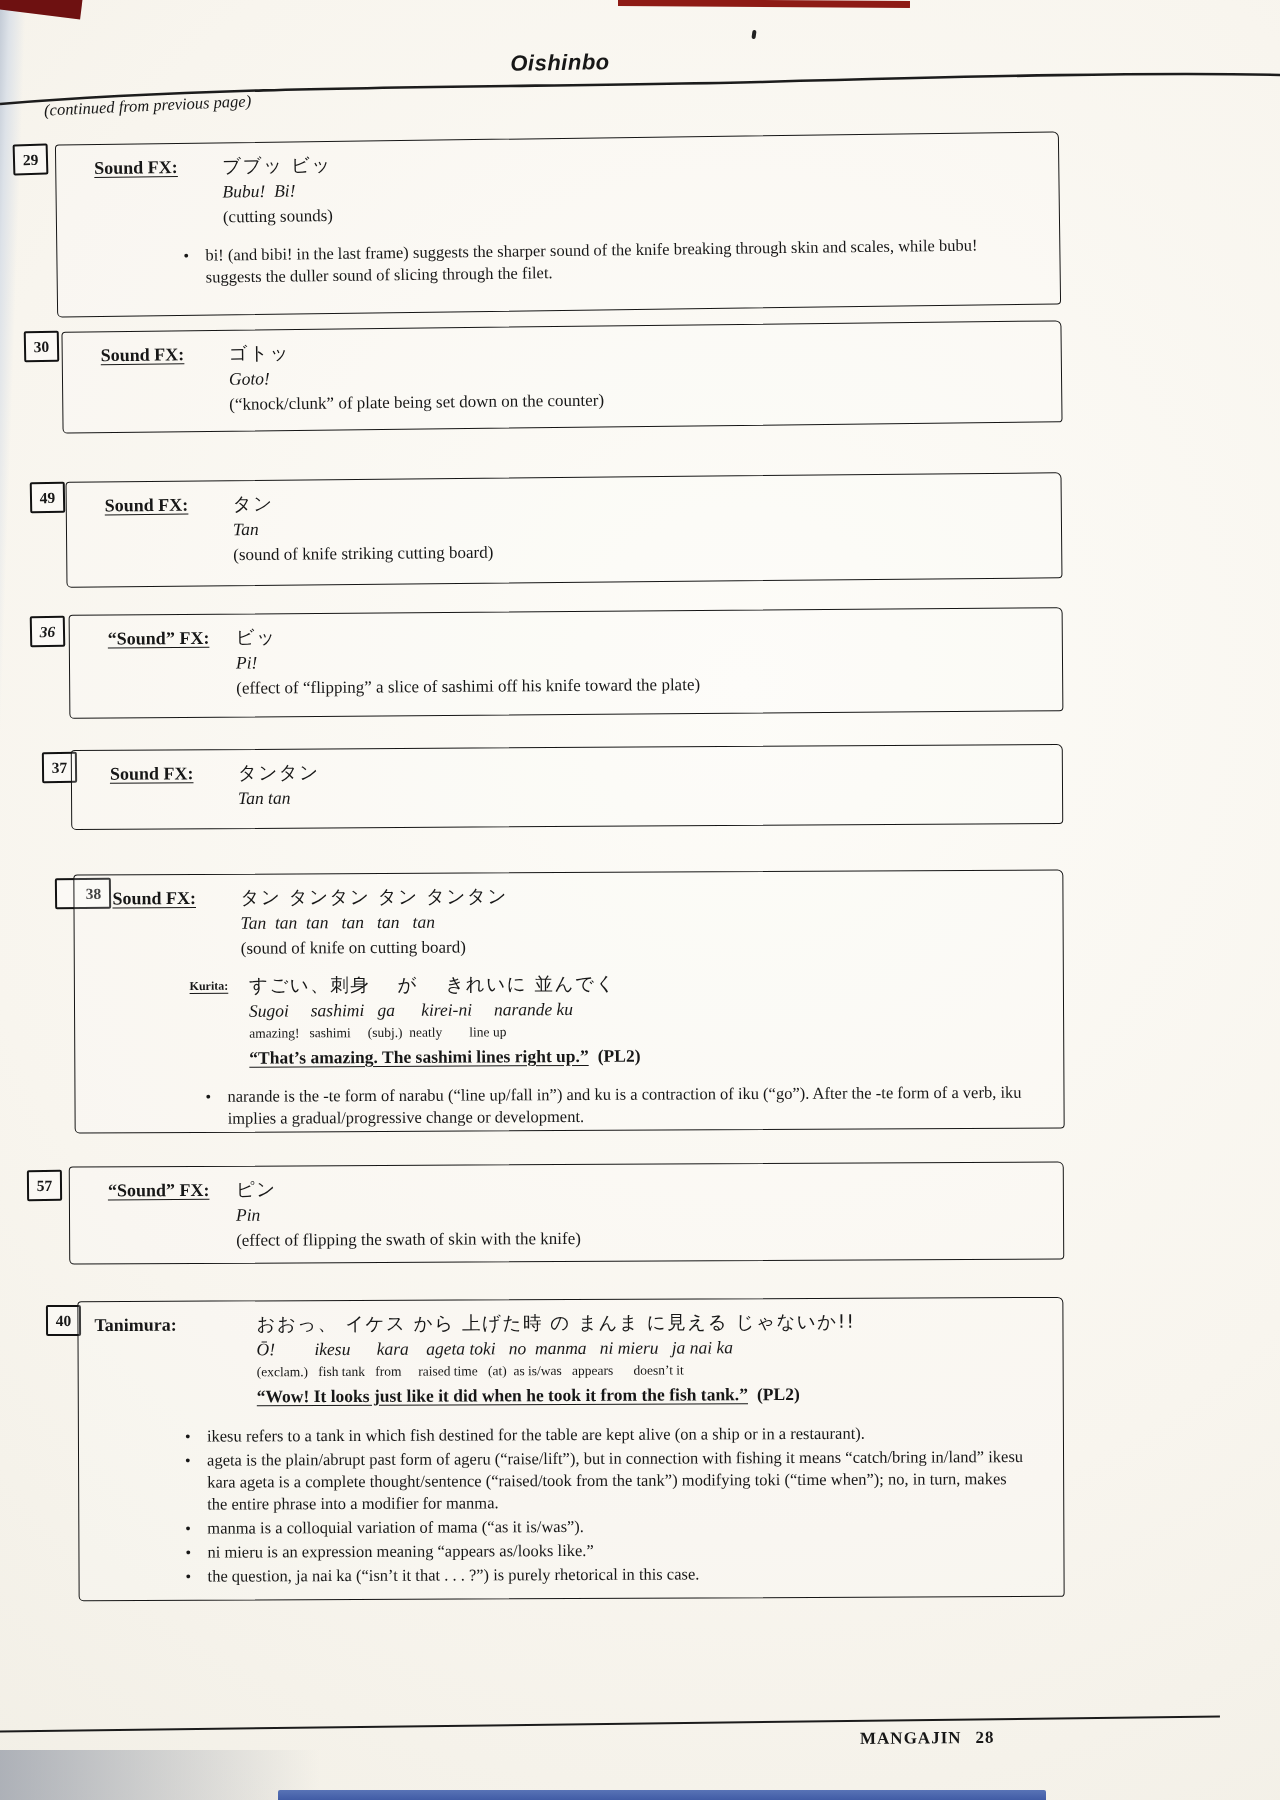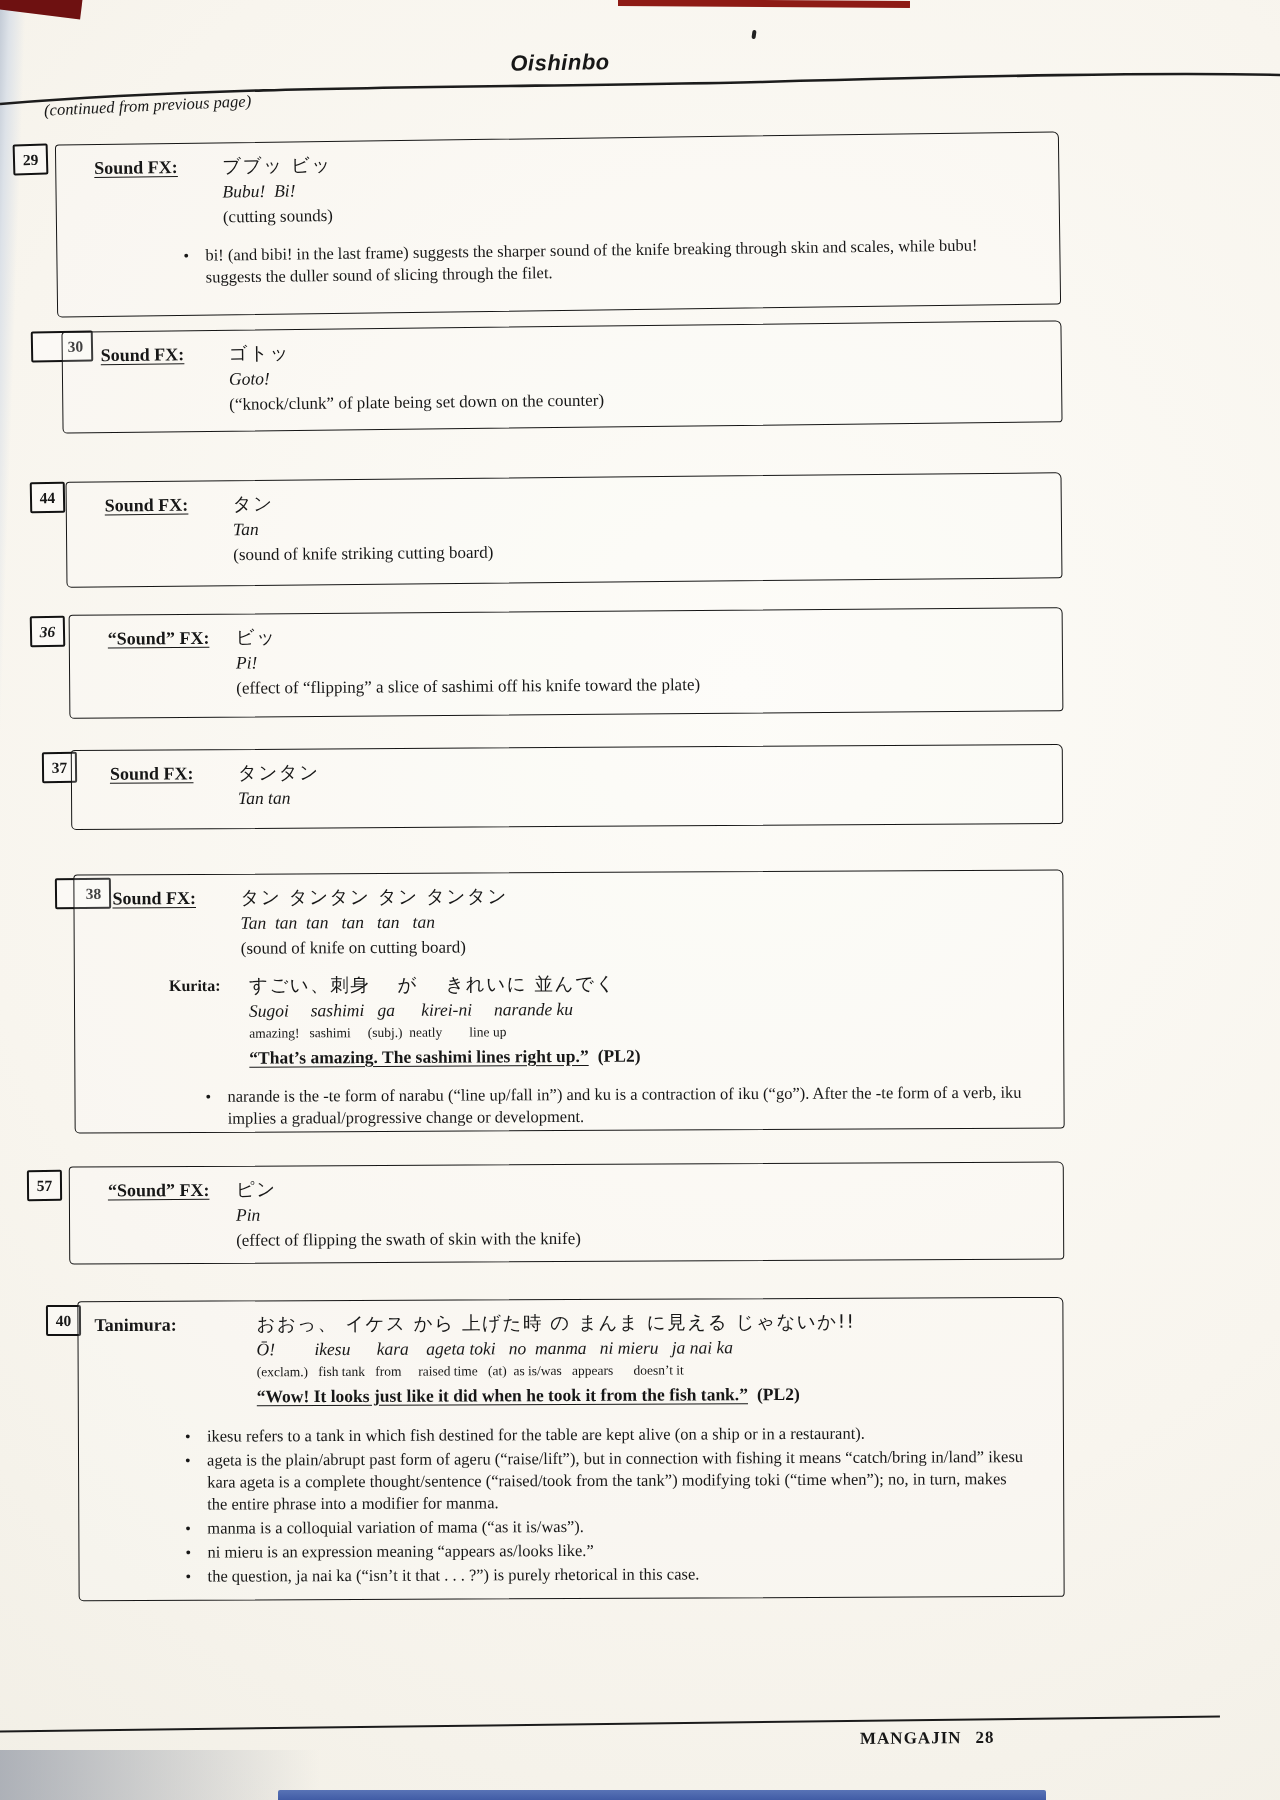--- a/index.html
+++ b/index.html
@@ -25,21 +25,21 @@
   .continued { position:absolute; left:44px; top:96px; font-style:italic; font-size:16.5px; transform:rotate(-2.6deg); }
 
   .num { position:absolute; width:31px; height:27px; border:2.2px solid #121212; border-radius:2px;
     background:rgba(255,255,255,.4); display:flex; align-items:center; justify-content:center;
     font-weight:bold; font-size:15.5px; }
   .box { position:absolute; box-sizing:border-box; border:1.8px solid #161616; border-radius:4px 6px 4px 5px;
     padding:10px 14px 8px 0; background:rgba(255,255,255,.18); }
 
   .fx-row { display:flex; align-items:flex-start; padding-left:38px; }
   .lbl { flex:0 0 128px; font-weight:bold; font-size:18px; text-decoration:underline; text-underline-offset:3px; line-height:26px; white-space:nowrap; }
-  .who-sm { flex:0 0 80px;  font-weight:bold; font-size:16px; text-underline-offset:3px; line-height:26px; }
+  .who-sm { flex:0 0 80px;  font-weight:bold; font-size:12px; text-decoration:underline; text-underline-offset:3px; line-height:26px;text-align:center; }
   .who-lg { flex:0 0 162px; font-weight:bold; font-size:18px; text-underline-offset:3px; line-height:26px; }
   .stack { flex:1 1 auto; min-width:0; }
   .jp   { font-family:"DejaVu Sans", sans-serif; font-size:18.5px; line-height:26px; letter-spacing:1.5px; white-space:pre; }
   .rom  { font-style:italic; font-size:17.5px; line-height:25px; white-space:pre; }
   .desc { font-size:17px; line-height:25px; }
   .gls  { font-size:13.5px; line-height:19px; white-space:pre; }
   .trans{ font-weight:bold; font-size:17.5px; line-height:25px; margin-top:3px; }
   .trans .q { text-decoration:underline; text-underline-offset:3px; }
   .trans .pl { margin-left:9px; text-decoration:none; }
 
@@ -52,21 +52,21 @@
   .note-text { font-size:16.5px; line-height:22px; padding-right:6px; }
 
   .notes-29 { margin-left:126px; margin-right:18px; }
   .notes-38 { margin-left:130px; margin-right:16px; }
   .notes-40 { margin-left:106px; margin-right:14px; margin-top:16px; }
   .notes-40 .note { margin-top:2px; }
   .notes-40 .note:first-child { margin-top:0; }
 
   
   .n29{left:13px;  top:144px;  transform:rotate(-1.5deg);}
-  .n30{left:31px;  top:331px;  transform:rotate(-1deg);padding-left:27px;}
+  .n30{left:24px;  top:331px;  transform:rotate(-1deg);}
   .n35{left:30px;  top:482px;  transform:rotate(-1deg);}
   .n36{left:30px;  top:616px;  transform:rotate(-1deg);font-style:italic;}
   .n37{left:42px;  top:752px;  transform:rotate(-.6deg);text-align:right;}
   .n38{left:55px;  top:878px;  transform:rotate(-.6deg);padding-left:21px;}
   .n39{left:27px;  top:1170px; transform:rotate(-.5deg);}
   .n40{left:46px;  top:1305px; transform:rotate(-.3deg);}
 
   .e29{left:56px; top:138px;  width:1004px; height:173px; transform:rotate(-.75deg);}
   .e30{left:62px; top:326px;  width:1000px; height:102px; transform:rotate(-.65deg);}
   .e35{left:66px; top:477px;  width:996px;  height:106px; transform:rotate(-.55deg);}
@@ -120,21 +120,21 @@
     <div class="fx-row">
       <span class="lbl">Sound FX:</span>
       <div class="stack">
         <div class="jp">ゴトッ</div>
         <div class="rom">Goto!</div>
         <div class="desc">(“knock/clunk” of plate being set down on the counter)</div>
       </div>
     </div>
   </div>
 
-  <div class="num n35">44</div>
+  <div class="num n35">49</div>
   <div class="box e35">
     <div class="fx-row">
       <span class="lbl">Sound FX:</span>
       <div class="stack">
         <div class="jp">タン</div>
         <div class="rom">Tan</div>
         <div class="desc">(sound of knife striking cutting board)</div>
       </div>
     </div>
   </div>

